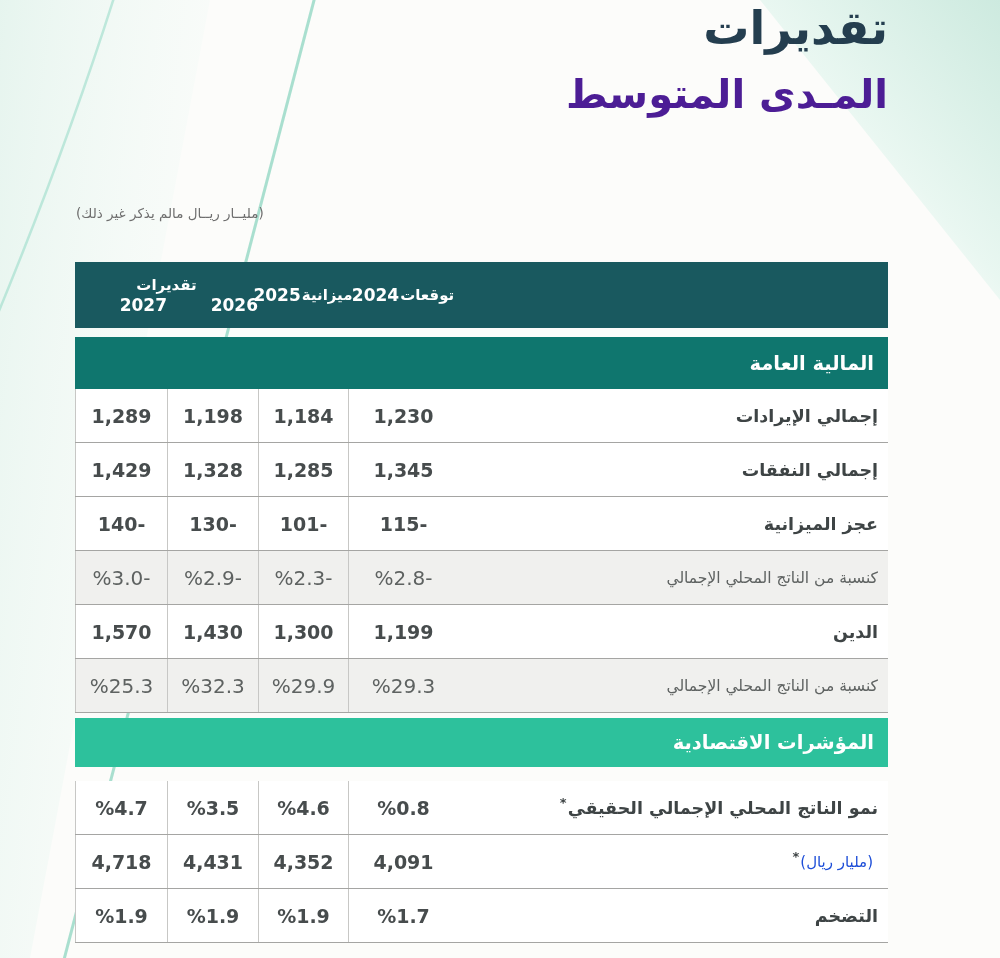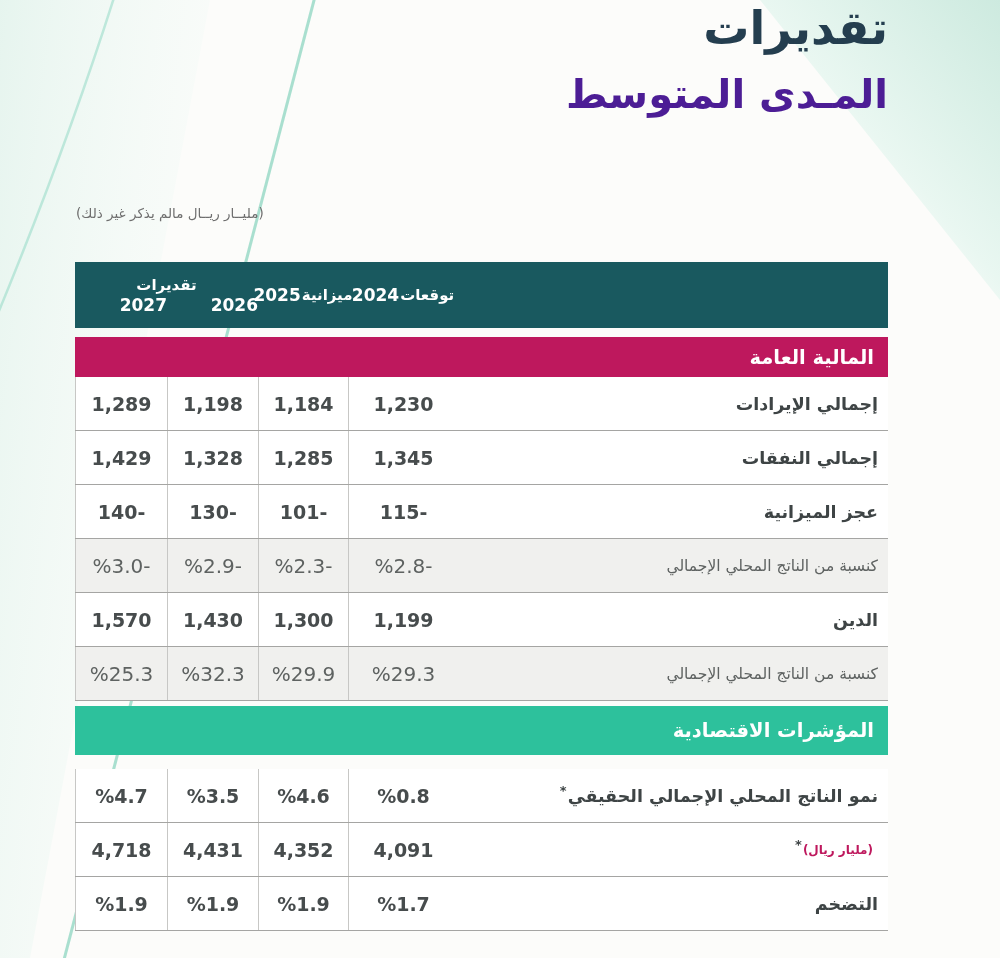--- a/index.html
+++ b/index.html
@@ -36,42 +36,42 @@
   .th-group .group-years { display:flex; }
   .th-group .gy { text-align:right; font-size:17px; font-weight:700; }
   .gy-2026 { width:91px; }
   .gy-2027 { width:92px; }
 
   .band {
     display:flex; align-items:center;
     color:#ffffff; font-weight:800; font-size:19.5px;
     padding-right:14px; box-sizing:border-box;
   }
-  .band-finance  { background:#be185d; height:40px; margin-top:9px; }
+  .band-finance  { background:#0f766e; height:52px; margin-top:9px; }
   .band-economic { background:#2dc19c; height:49px; margin-top:5px; margin-bottom:14px; }
 
   .row {
     display:grid; grid-template-columns:430px 110px 90px 91px 92px;
     height:54px; box-sizing:border-box;
     border-bottom:1px solid #a5a5a3;
     background:#ffffff;
   }
   .row.light { background:#f0f0ee; }
 
   .cell { display:flex; align-items:center; justify-content:center; height:100%; box-sizing:border-box; }
   .cell.label { justify-content:flex-start; padding-inline-start:10px; }
   .cell.val {
     border-inline-start:1px solid #c7c7c5;
     font-weight:700; font-size:19px; color:#474c4d;
   }
   .row.light .cell.val { font-weight:400; font-size:20px; color:#5e6261; }
 
   .label-text { font-size:17.5px; font-weight:700; color:#3e4445; }
   .row.light .label-text { font-weight:400; font-size:15.5px; color:#5e6261; }
-  .sub-label { font-size:12px; font-weight:700; color:#be185d; margin-inline-start:5px; }
+  .sub-label { font-size:15px; font-weight:400; color:#1d4ed8; margin-inline-start:5px; }
   .star { font-size:13px; font-weight:700; color:#3e4445; position:relative; top:-5px; margin-inline-start:1px; }
 </style>
 </head>
 <body>
 
 <svg class="decor" width="1000" height="958" viewBox="0 0 1000 958" aria-hidden="true">
   <defs>
     <linearGradient id="gCorner" x1="1" y1="0" x2="0.15" y2="0.9">
       <stop offset="0" stop-color="#cdeadf"></stop>
       <stop offset="0.55" stop-color="#e9f7f1"></stop>

